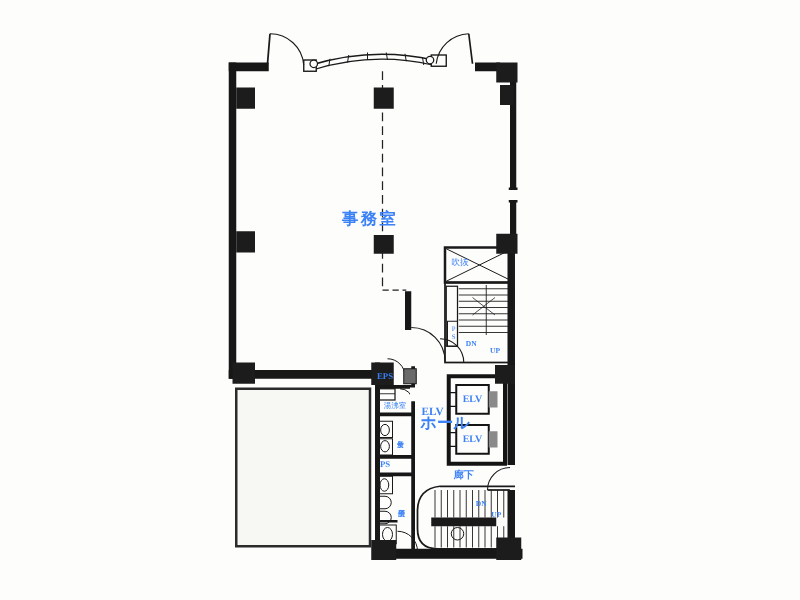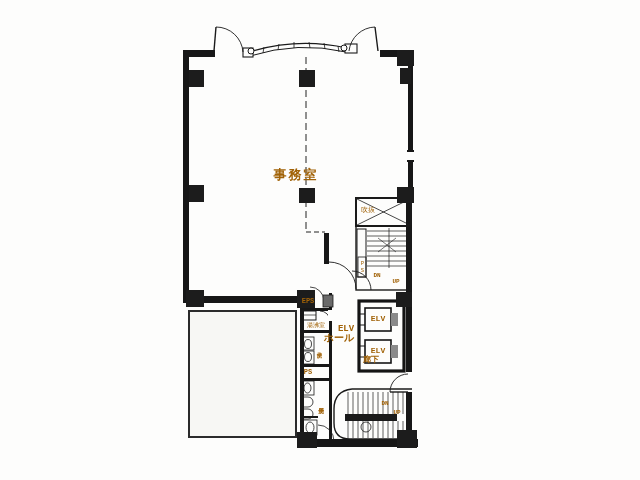--- a/index.html
+++ b/index.html
@@ -4,22 +4,22 @@
 <style>
   html,body{margin:0;padding:0;background:#ffffff;}
   #stage{
     position:relative;width:640px;height:480px;background:#fdfdfc;
     font-family:"DejaVu Sans","Liberation Sans",sans-serif;color:#1a1a1a;
     overflow:hidden;
   }
   #plan-svg{position:absolute;left:0;top:0;}
   .lbl{
     position:absolute;transform:translate(-50%,-50%);
-    color:#a16207;white-space:nowrap;line-height:1.15;text-align:center;
-    font-family:Liberation Mono, monospace;
+    color:#3b82f6;white-space:nowrap;line-height:1.15;text-align:center;
+    font-family:Liberation Serif, serif;
   }
   .v{
     writing-mode:vertical-rl;text-orientation:upright;white-space:normal;
     line-height:1.05;letter-spacing:0;
   }
   .w600{font-weight:600}.w700{font-weight:700}
 </style>
 </head>
 <body>
 
@@ -146,26 +146,26 @@
       <rect x="396" y="292" width="16" height="15"></rect>
       <rect x="297" y="432" width="20" height="16"></rect>
       <rect x="397" y="430" width="20" height="18"></rect>
     </g>
   </svg>
 
   <div class="lbl w600" style="left:296px;top:176px;font-size:13px;letter-spacing:2px">事務室</div>
 
 
   <div class="lbl w600" style="left:346px;top:329px;font-size:9px">ELV</div>
-  <div class="lbl w600" style="left:339px;top:339px;font-size:10px">ホール</div>
+  <div class="lbl w600" style="left:356px;top:339px;font-size:13px">ホール</div>
 
   <div class="lbl w700" style="left:378px;top:319px;font-size:8px">ELV</div>
   <div class="lbl w700" style="left:378px;top:351px;font-size:8px">ELV</div>
 
-  <div class="lbl w600" style="left:371px;top:360px;font-size:8px">廊下</div>
+  <div class="lbl w600" style="left:371px;top:380px;font-size:8px">廊下</div>
 
   <div class="lbl" style="left:368px;top:210px;font-size:7px">吹抜</div>
 
   <div class="lbl w600" style="left:308px;top:301px;font-size:7px">EPS</div>
 
   <div class="lbl" style="left:316px;top:326px;font-size:6px">湯沸室</div>
 
   <div class="lbl v" style="left:319px;top:348px;font-size:5.5px">女子便所</div>
 
   <div class="lbl w600" style="left:308px;top:372px;font-size:7px">PS</div>

